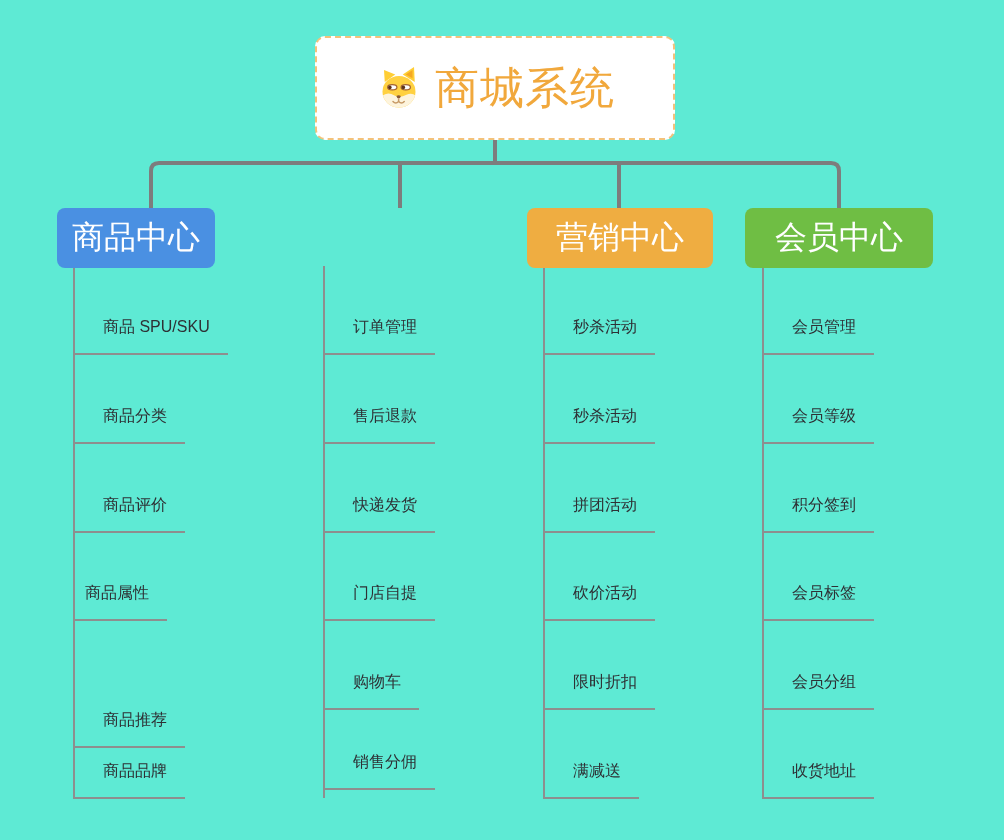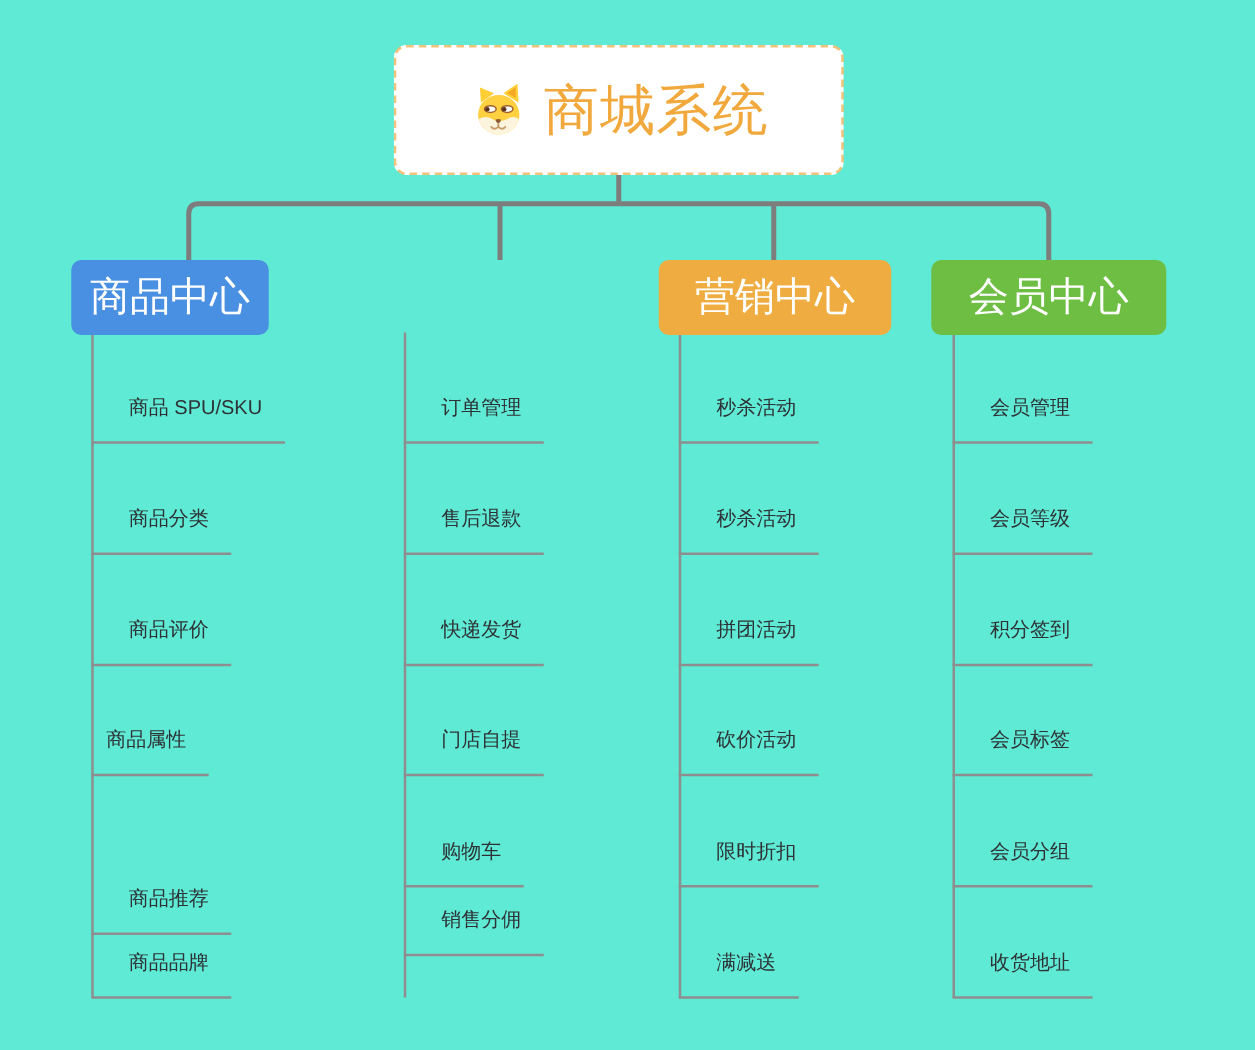--- a/index.html
+++ b/index.html
@@ -123,21 +123,21 @@
       <div class="item" style="left: 73px; top: 399px;">商品分类</div>
       <div class="item" style="left: 73px; top: 488px;">商品评价</div>
       <div class="item" style="left: 73px; top: 576px; padding-left: 12px;">商品属性</div>
       <div class="item" style="left: 73px; top: 665px; margin-top: 38px;">商品推荐</div>
       <div class="item" style="left: 73px; top: 754px;">商品品牌</div>
       <div class="item" style="left: 323px; top: 310px;">订单管理</div>
       <div class="item" style="left: 323px; top: 399px;">售后退款</div>
       <div class="item" style="left: 323px; top: 488px;">快递发货</div>
       <div class="item" style="left: 323px; top: 576px;">门店自提</div>
       <div class="item" style="left: 323px; top: 665px;">购物车</div>
-      <div class="item" style="left: 323px; top: 720px;">销售分佣</div>
+      <div class="item" style="left: 323px; top: 745px;">销售分佣</div>
       <div class="item" style="left: 543px; top: 310px;">秒杀活动</div>
       <div class="item" style="left: 543px; top: 399px;">秒杀活动</div>
       <div class="item" style="left: 543px; top: 488px;">拼团活动</div>
       <div class="item" style="left: 543px; top: 576px;">砍价活动</div>
       <div class="item" style="left: 543px; top: 665px;">限时折扣</div>
       <div class="item" style="left: 543px; top: 754px; text-align: right;">满减送</div>
       <div class="item" style="left: 762px; top: 310px;">会员管理</div>
       <div class="item" style="left: 762px; top: 399px;">会员等级</div>
       <div class="item" style="left: 762px; top: 488px;">积分签到</div>
       <div class="item" style="left: 762px; top: 576px;">会员标签</div>

